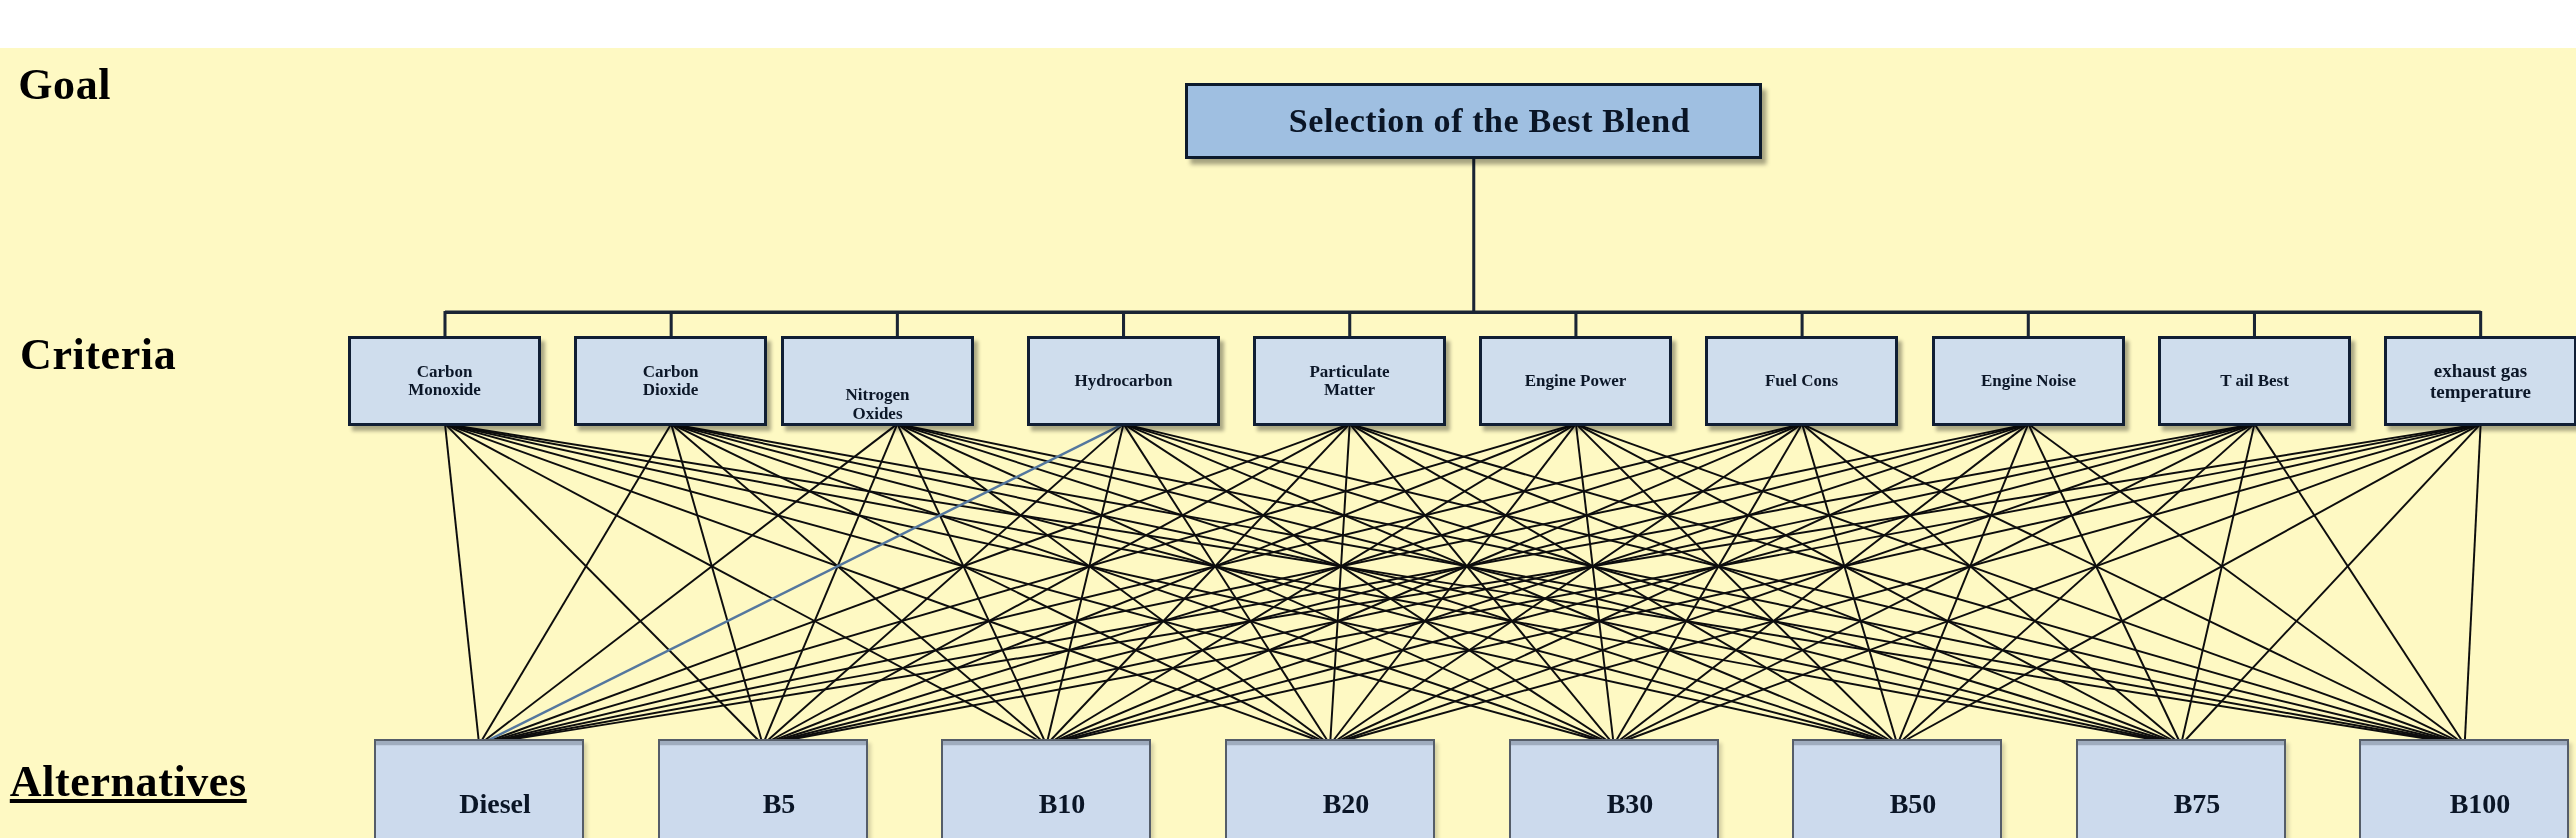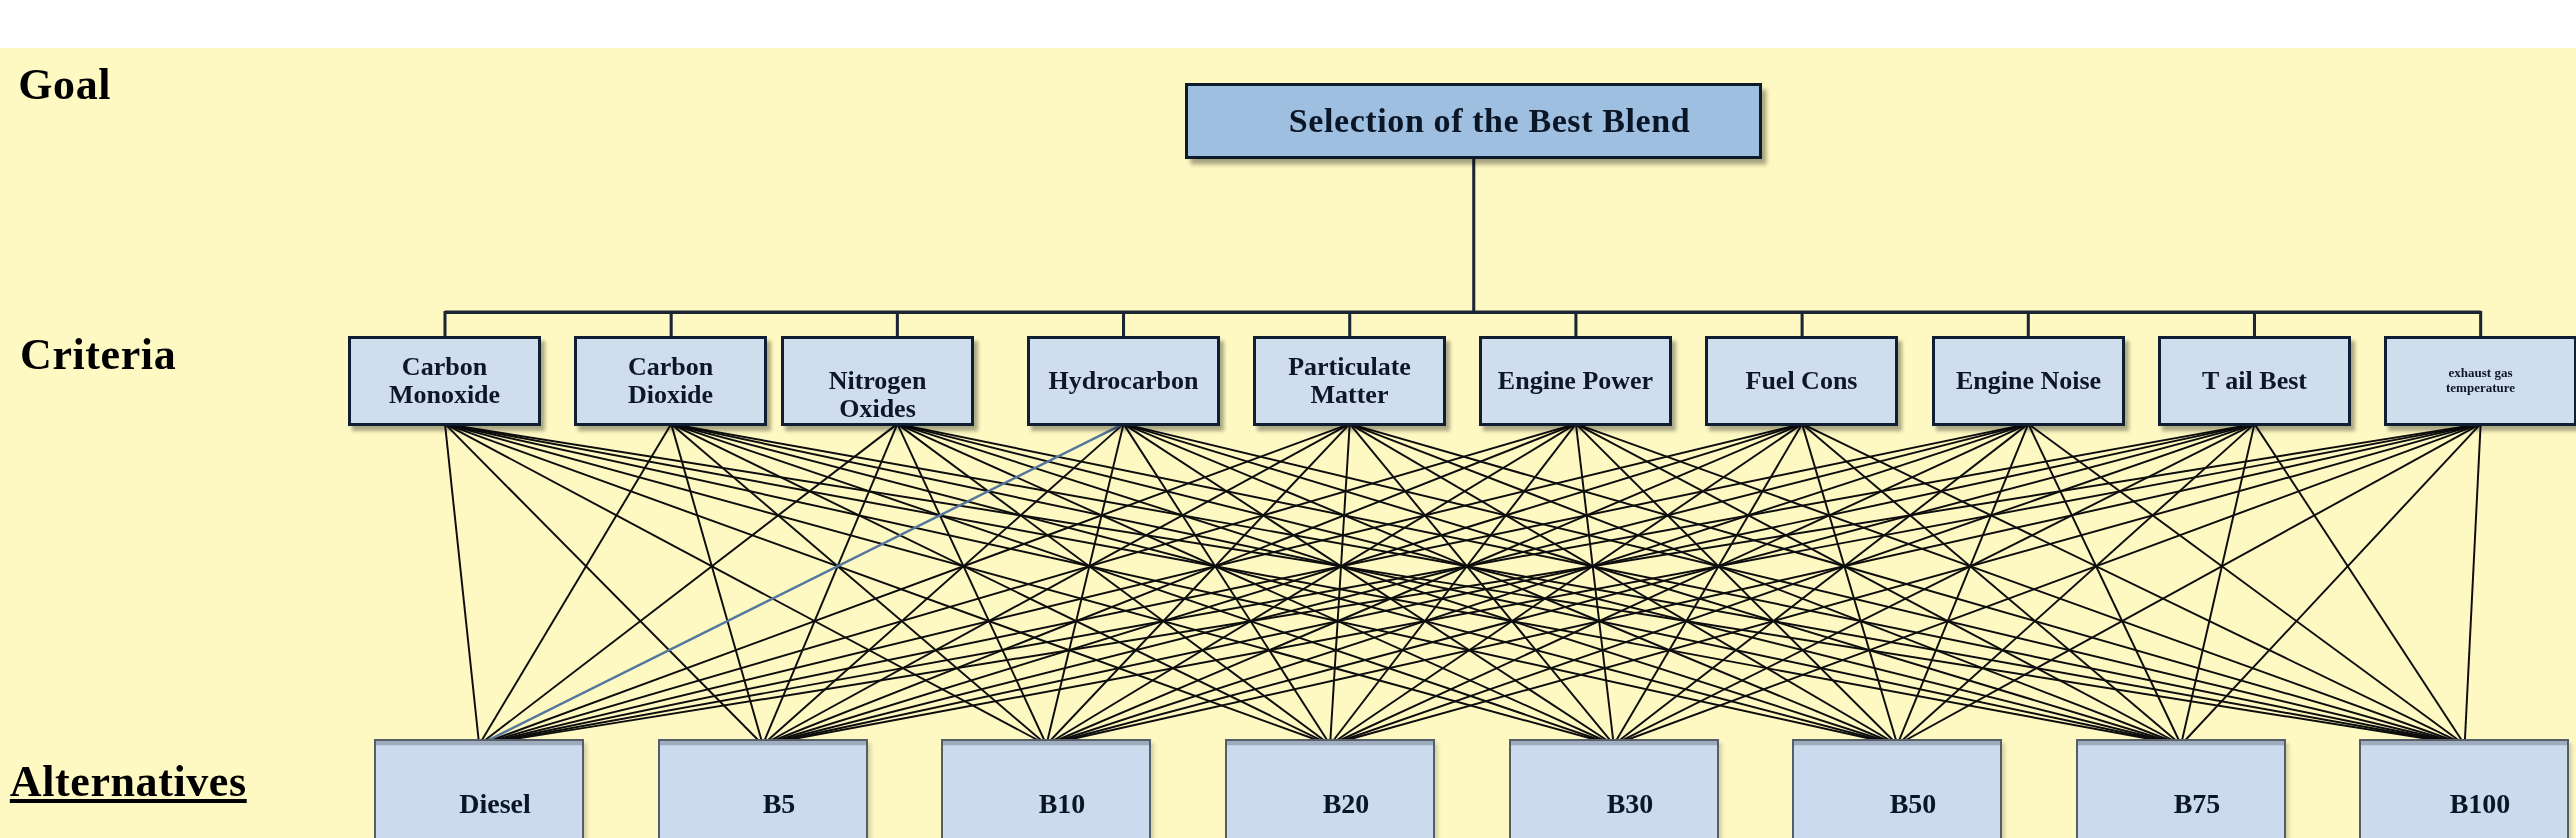--- a/index.html
+++ b/index.html
@@ -30,24 +30,24 @@
   .goal-box{
     left:1185px;top:35px;width:577px;height:76px;
     background:#9fbfe1;border:3.7px solid #0c1a2c;
     box-shadow:4.9px 5.5px 4.3px rgba(0,0,0,0.35);
     font-size:34px;color:#0a1526;letter-spacing:0.6px;
   }
   .crit-box{
     top:288px;width:193px;height:90px;
     background:#cfdded;border:3.7px solid #101e34;
     box-shadow:4.3px 4.9px 3.7px rgba(0,0,0,0.33);
-    font-size:26px;line-height:1.08;color:#0c1728;
+    font-size:17px;line-height:1.08;color:#0c1728;
     white-space:pre-line;padding:0 3.7px;
   }
-  .crit-box.small{font-size:13px;line-height:1.12;}
+  .crit-box.small{font-size:19px;line-height:1.12;}
   .alt-box{
     top:691px;width:210px;height:129px;
     background:#ccdaed;border:2.4px solid #555d69;
     box-shadow:inset 0 4.3px 0 rgba(122,134,152,0.55),
                inset 0 -4.3px 0 rgba(122,134,152,0.50),
                3px 4.3px 3.7px rgba(0,0,0,0.16);
     font-size:28px;color:#0a1526;
   }
 </style>
 </head>

